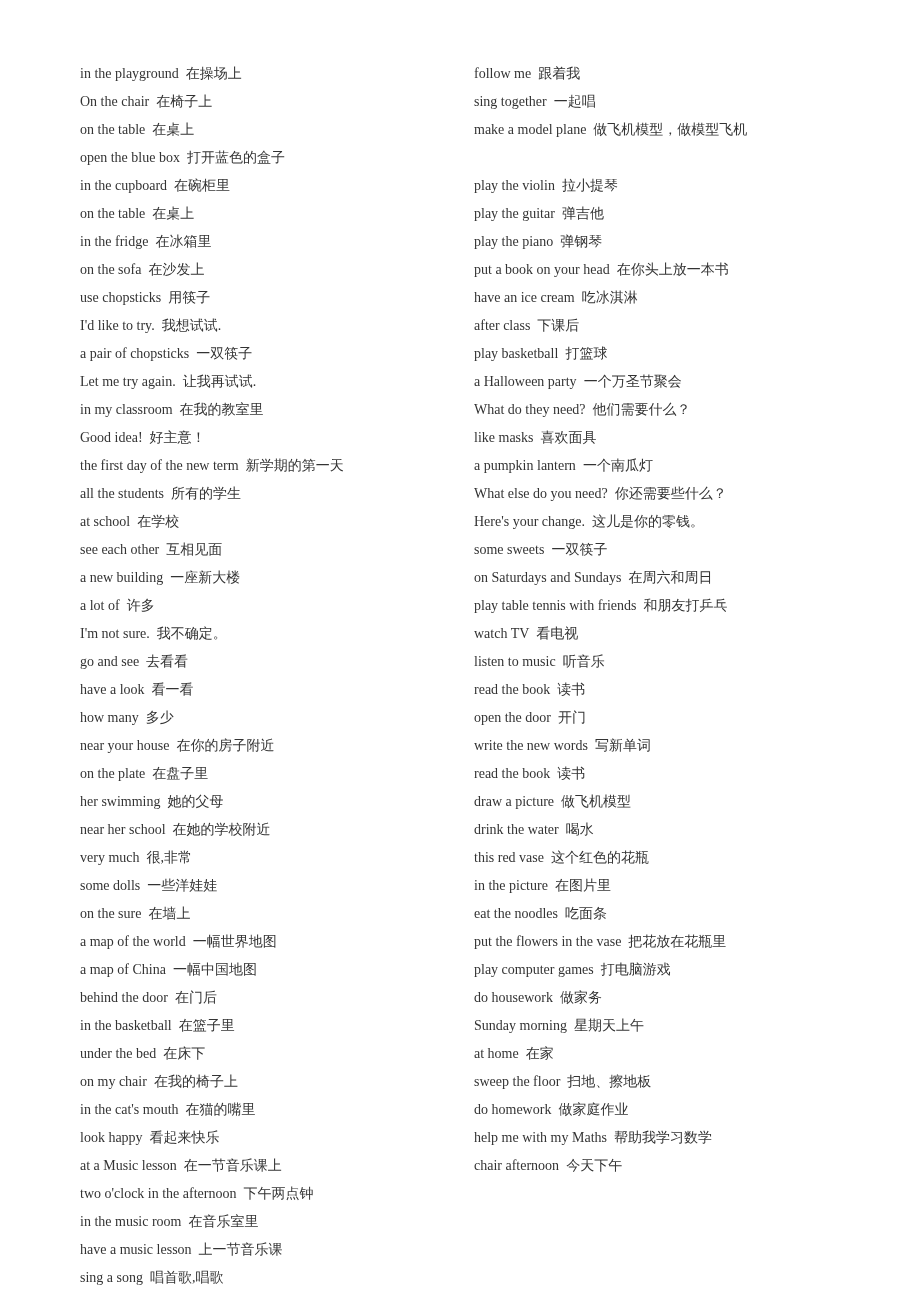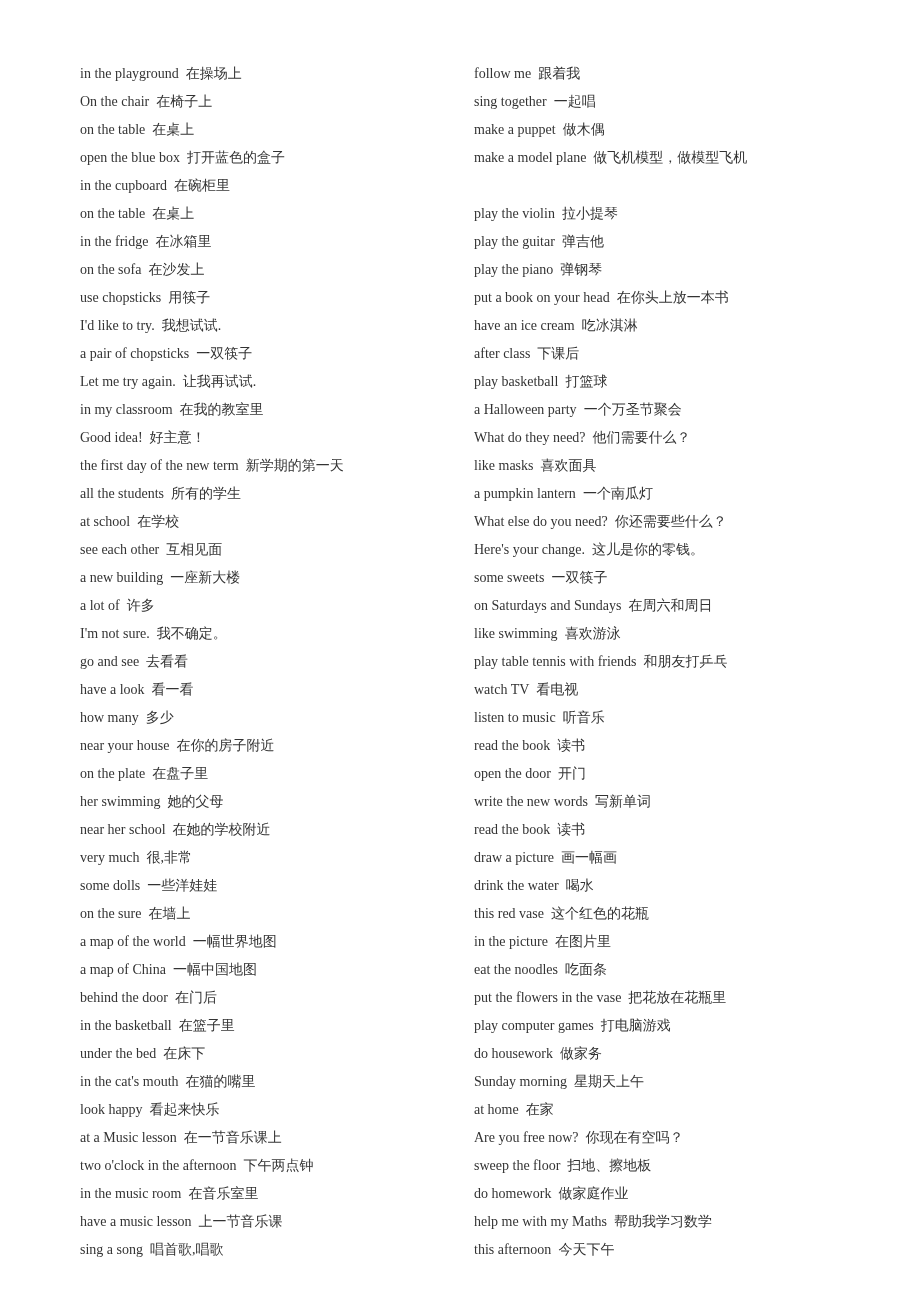--- a/index.html
+++ b/index.html
@@ -71,66 +71,64 @@
       <div class="phrase-item"><span class="en">her swimming</span>&nbsp;&nbsp;<span class="zh">她的父母</span></div>
       <div class="phrase-item"><span class="en">near her school</span>&nbsp;&nbsp;<span class="zh">在她的学校附近</span></div>
       <div class="phrase-item"><span class="en">very much</span>&nbsp;&nbsp;<span class="zh">很,非常</span></div>
       <div class="phrase-item"><span class="en">some dolls</span>&nbsp;&nbsp;<span class="zh">一些洋娃娃</span></div>
       <div class="phrase-item"><span class="en">on the sure</span>&nbsp;&nbsp;<span class="zh">在墙上</span></div>
       <div class="phrase-item"><span class="en">a map of the world</span>&nbsp;&nbsp;<span class="zh">一幅世界地图</span></div>
       <div class="phrase-item"><span class="en">a map of China</span>&nbsp;&nbsp;<span class="zh">一幅中国地图</span></div>
       <div class="phrase-item"><span class="en">behind the door</span>&nbsp;&nbsp;<span class="zh">在门后</span></div>
       <div class="phrase-item"><span class="en">in the basketball</span>&nbsp;&nbsp;<span class="zh">在篮子里</span></div>
       <div class="phrase-item"><span class="en">under the bed</span>&nbsp;&nbsp;<span class="zh">在床下</span></div>
+      <div class="phrase-item"><span class="en">on my chair</span>&nbsp;&nbsp;<span class="zh">在我的椅子上</span></div>
       <div class="phrase-item"><span class="en">in the cat's mouth</span>&nbsp;&nbsp;<span class="zh">在猫的嘴里</span></div>
       <div class="phrase-item"><span class="en">look happy</span>&nbsp;&nbsp;<span class="zh">看起来快乐</span></div>
       <div class="phrase-item"><span class="en">at a Music lesson</span>&nbsp;&nbsp;<span class="zh">在一节音乐课上</span></div>
       <div class="phrase-item"><span class="en">two o'clock in the afternoon</span>&nbsp;&nbsp;<span class="zh">下午两点钟</span></div>
       <div class="phrase-item"><span class="en">in the music room</span>&nbsp;&nbsp;<span class="zh">在音乐室里</span></div>
       <div class="phrase-item"><span class="en">have a music lesson</span>&nbsp;&nbsp;<span class="zh">上一节音乐课</span></div>
       <div class="phrase-item"><span class="en">sing a song</span>&nbsp;&nbsp;<span class="zh">唱首歌,唱歌</span></div>
     </div>
   <div class="right-column" id="right-col">
       <div class="phrase-item"><span class="en">follow me</span>&nbsp;&nbsp;<span class="zh">跟着我</span></div>
       <div class="phrase-item"><span class="en">sing together</span>&nbsp;&nbsp;<span class="zh">一起唱</span></div>
-      <div class="phrase-item"><span class="en">make a puppet</span>&nbsp;&nbsp;<span class="zh">做木偶</span></div>
       <div class="phrase-item"><span class="en">make a model plane</span>&nbsp;&nbsp;<span class="zh">做飞机模型，做模型飞机</span></div>
       <div class="phrase-item">&nbsp;</div>
       <div class="phrase-item"><span class="en">play the violin</span>&nbsp;&nbsp;<span class="zh">拉小提琴</span></div>
       <div class="phrase-item"><span class="en">play the guitar</span>&nbsp;&nbsp;<span class="zh">弹吉他</span></div>
       <div class="phrase-item"><span class="en">play the piano</span>&nbsp;&nbsp;<span class="zh">弹钢琴</span></div>
       <div class="phrase-item"><span class="en">put a book on your head</span>&nbsp;&nbsp;<span class="zh">在你头上放一本书</span></div>
       <div class="phrase-item"><span class="en">have an ice cream</span>&nbsp;&nbsp;<span class="zh">吃冰淇淋</span></div>
       <div class="phrase-item"><span class="en">after class</span>&nbsp;&nbsp;<span class="zh">下课后</span></div>
       <div class="phrase-item"><span class="en">play basketball</span>&nbsp;&nbsp;<span class="zh">打篮球</span></div>
       <div class="phrase-item"><span class="en">a Halloween party</span>&nbsp;&nbsp;<span class="zh">一个万圣节聚会</span></div>
       <div class="phrase-item"><span class="en">What do they need?</span>&nbsp;&nbsp;<span class="zh">他们需要什么？</span></div>
       <div class="phrase-item"><span class="en">like masks</span>&nbsp;&nbsp;<span class="zh">喜欢面具</span></div>
       <div class="phrase-item"><span class="en">a pumpkin lantern</span>&nbsp;&nbsp;<span class="zh">一个南瓜灯</span></div>
       <div class="phrase-item"><span class="en">What else do you need?</span>&nbsp;&nbsp;<span class="zh">你还需要些什么？</span></div>
       <div class="phrase-item"><span class="en">Here's your change.</span>&nbsp;&nbsp;<span class="zh">这儿是你的零钱。</span></div>
       <div class="phrase-item"><span class="en">some sweets</span>&nbsp;&nbsp;<span class="zh">一双筷子</span></div>
       <div class="phrase-item"><span class="en">on Saturdays and Sundays</span>&nbsp;&nbsp;<span class="zh">在周六和周日</span></div>
-      <div class="phrase-item"><span class="en">like swimming</span>&nbsp;&nbsp;<span class="zh">喜欢游泳</span></div>
       <div class="phrase-item"><span class="en">play table tennis with friends</span>&nbsp;&nbsp;<span class="zh">和朋友打乒乓</span></div>
       <div class="phrase-item"><span class="en">watch TV</span>&nbsp;&nbsp;<span class="zh">看电视</span></div>
       <div class="phrase-item"><span class="en">listen to music</span>&nbsp;&nbsp;<span class="zh">听音乐</span></div>
       <div class="phrase-item"><span class="en">read the book</span>&nbsp;&nbsp;<span class="zh">读书</span></div>
       <div class="phrase-item"><span class="en">open the door</span>&nbsp;&nbsp;<span class="zh">开门</span></div>
       <div class="phrase-item"><span class="en">write the new words</span>&nbsp;&nbsp;<span class="zh">写新单词</span></div>
       <div class="phrase-item"><span class="en">read the book</span>&nbsp;&nbsp;<span class="zh">读书</span></div>
-      <div class="phrase-item"><span class="en">draw a picture</span>&nbsp;&nbsp;<span class="zh">画一幅画</span></div>
+      <div class="phrase-item"><span class="en">draw a picture</span>&nbsp;&nbsp;<span class="zh">做飞机模型</span></div>
       <div class="phrase-item"><span class="en">drink the water</span>&nbsp;&nbsp;<span class="zh">喝水</span></div>
       <div class="phrase-item"><span class="en">this red vase</span>&nbsp;&nbsp;<span class="zh">这个红色的花瓶</span></div>
       <div class="phrase-item"><span class="en">in the picture</span>&nbsp;&nbsp;<span class="zh">在图片里</span></div>
       <div class="phrase-item"><span class="en">eat the noodles</span>&nbsp;&nbsp;<span class="zh">吃面条</span></div>
       <div class="phrase-item"><span class="en">put the flowers in the vase</span>&nbsp;&nbsp;<span class="zh">把花放在花瓶里</span></div>
       <div class="phrase-item"><span class="en">play computer games</span>&nbsp;&nbsp;<span class="zh">打电脑游戏</span></div>
       <div class="phrase-item"><span class="en">do housework</span>&nbsp;&nbsp;<span class="zh">做家务</span></div>
       <div class="phrase-item"><span class="en">Sunday morning</span>&nbsp;&nbsp;<span class="zh">星期天上午</span></div>
       <div class="phrase-item"><span class="en">at home</span>&nbsp;&nbsp;<span class="zh">在家</span></div>
-      <div class="phrase-item"><span class="en">Are you free now?</span>&nbsp;&nbsp;<span class="zh">你现在有空吗？</span></div>
       <div class="phrase-item"><span class="en">sweep the floor</span>&nbsp;&nbsp;<span class="zh">扫地、擦地板</span></div>
       <div class="phrase-item"><span class="en">do homework</span>&nbsp;&nbsp;<span class="zh">做家庭作业</span></div>
       <div class="phrase-item"><span class="en">help me with my Maths</span>&nbsp;&nbsp;<span class="zh">帮助我学习数学</span></div>
-      <div class="phrase-item"><span class="en">this afternoon</span>&nbsp;&nbsp;<span class="zh">今天下午</span></div>
+      <div class="phrase-item"><span class="en">chair afternoon</span>&nbsp;&nbsp;<span class="zh">今天下午</span></div>
     </div>
 </div>
 
 </body></html>

